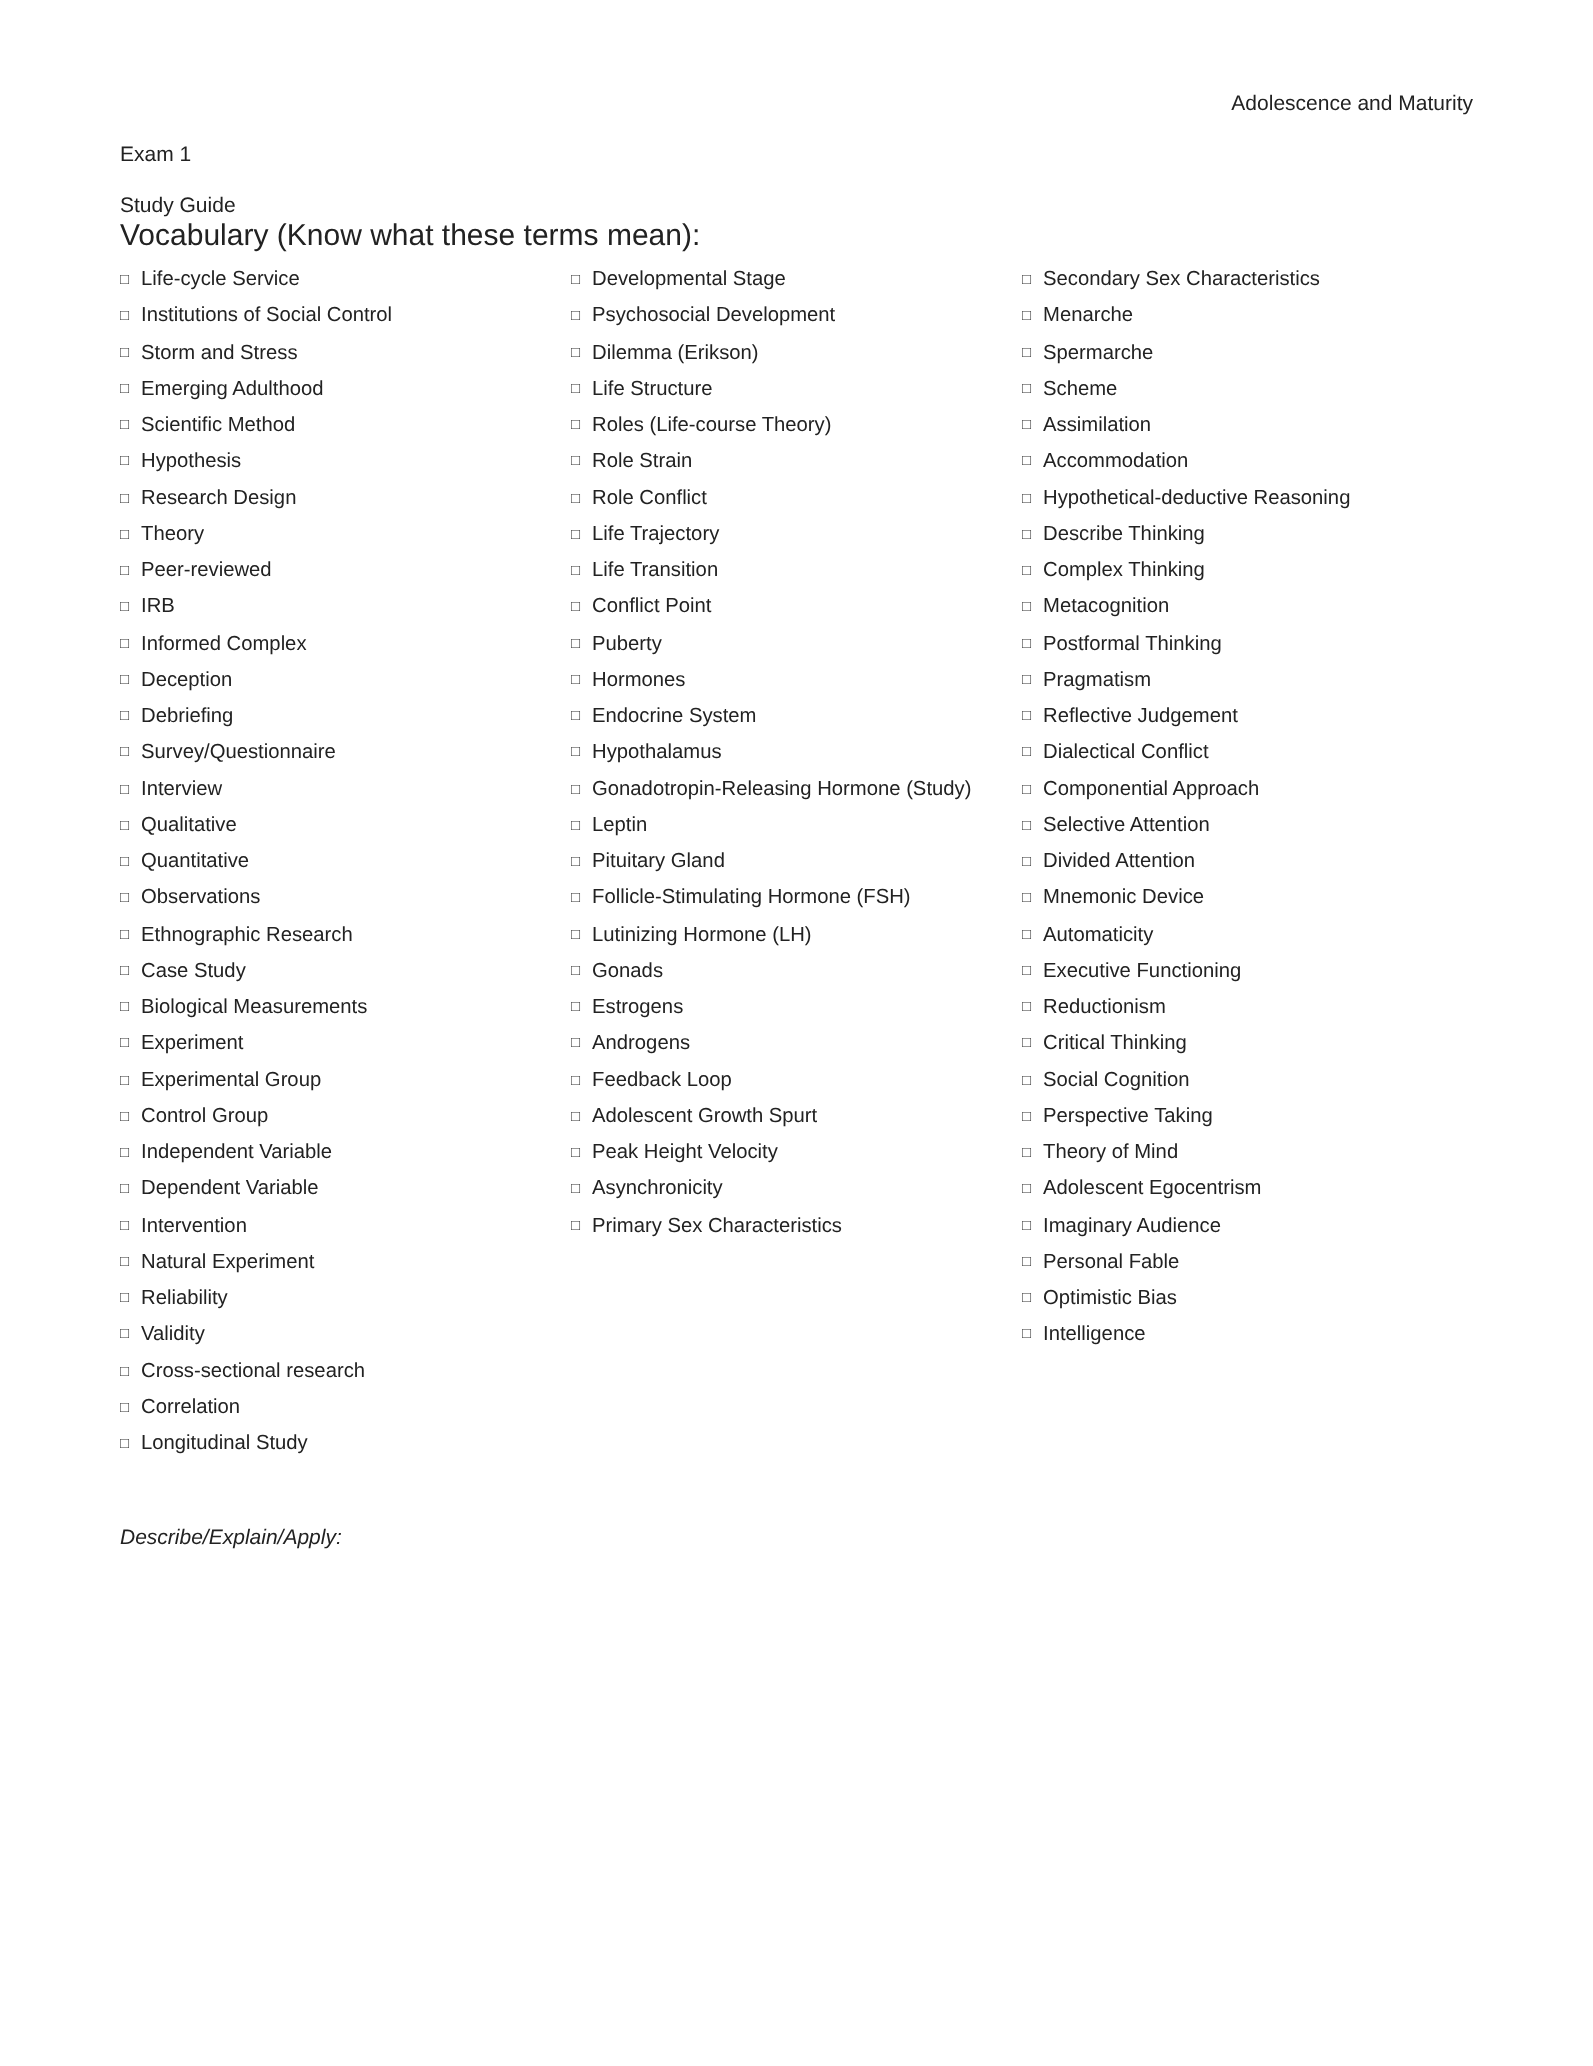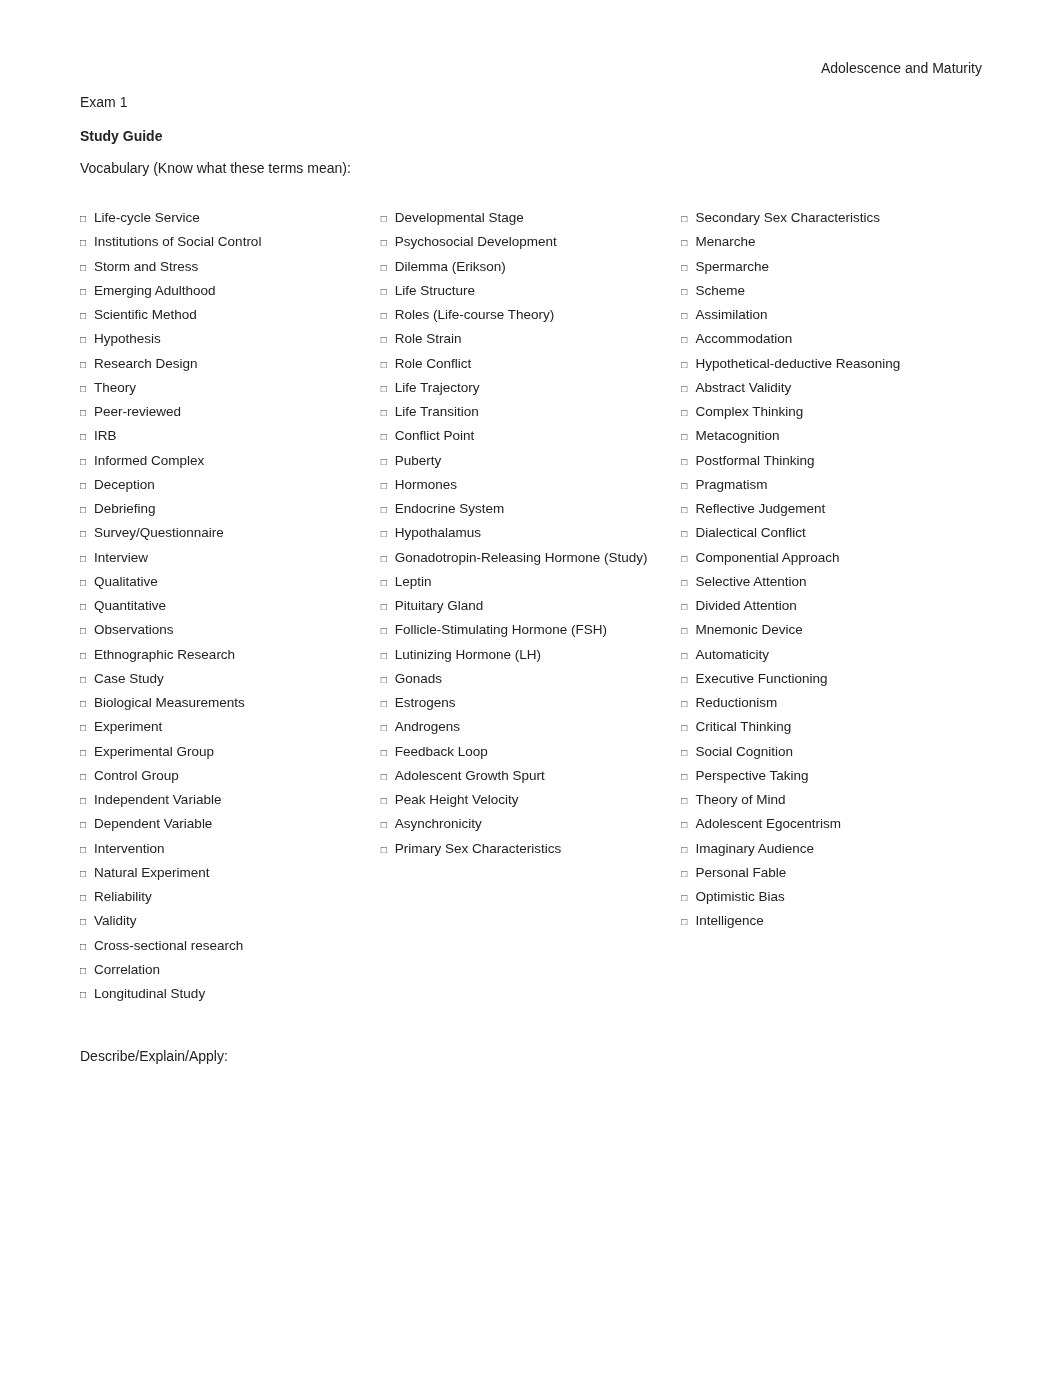--- a/index.html
+++ b/index.html
@@ -25,27 +25,26 @@
     }
 
     .doc-subtitle {
       font-size: 14px;
       margin-bottom: 18px;
       margin-top: 15px;
     }
 
     .doc-section {
       font-size: 14px;
-      margin-bottom: 16px;
-      font-weight: bold;
+      margin-bottom: 2px;
     }
 
     .vocab-intro {
-      font-size: 14px;
-      margin-bottom: 32px;
+      font-size: 20px;
+      margin-bottom: 7px;
     }
 
     .vocab-columns {
       display: flex;
       gap: 0;
       align-items: flex-start;
       margin-bottom: 40px;
     }
 
     .vocab-col {
@@ -69,20 +68,21 @@
     }
 
     .item-text {
       font-size: 13.5px;
       line-height: 1.5;
     }
 
     .describe-section {
       font-size: 14px;
       margin-top: 40px;
+      font-style: italic;
     }
   </style>
 </head>
 <body>
 
 <div class="doc-title">Adolescence and Maturity</div>
 <div class="doc-subtitle">Exam 1</div>
 <div class="doc-section">Study Guide</div>
 <div class="vocab-intro">Vocabulary (Know what these terms mean):</div>
 
@@ -355,21 +355,21 @@
       <div class="vocab-item">
         <span class="bullet">□</span>
         <span class="item-text">Accommodation</span>
       </div>
       <div class="vocab-item">
         <span class="bullet">□</span>
         <span class="item-text">Hypothetical-deductive Reasoning</span>
       </div>
       <div class="vocab-item">
         <span class="bullet">□</span>
-        <span class="item-text">Abstract Validity</span>
+        <span class="item-text">Describe Thinking</span>
       </div>
       <div class="vocab-item">
         <span class="bullet">□</span>
         <span class="item-text">Complex Thinking</span>
       </div>
       <div class="vocab-item">
         <span class="bullet">□</span>
         <span class="item-text">Metacognition</span>
       </div>
       <div class="vocab-item">

